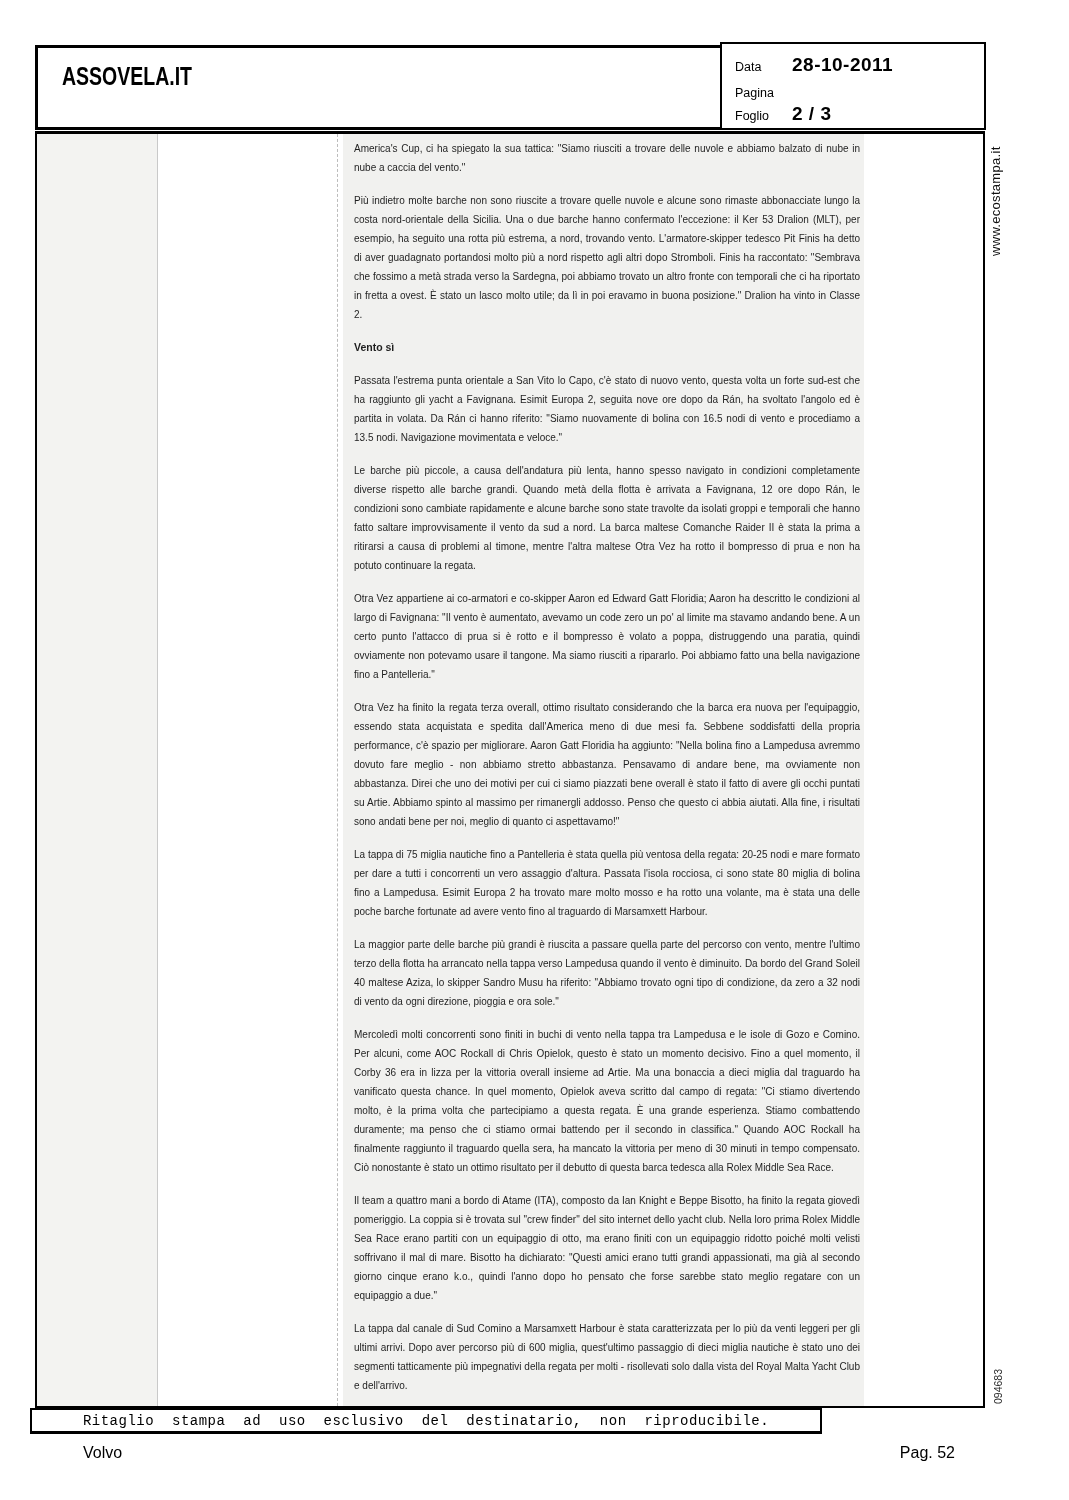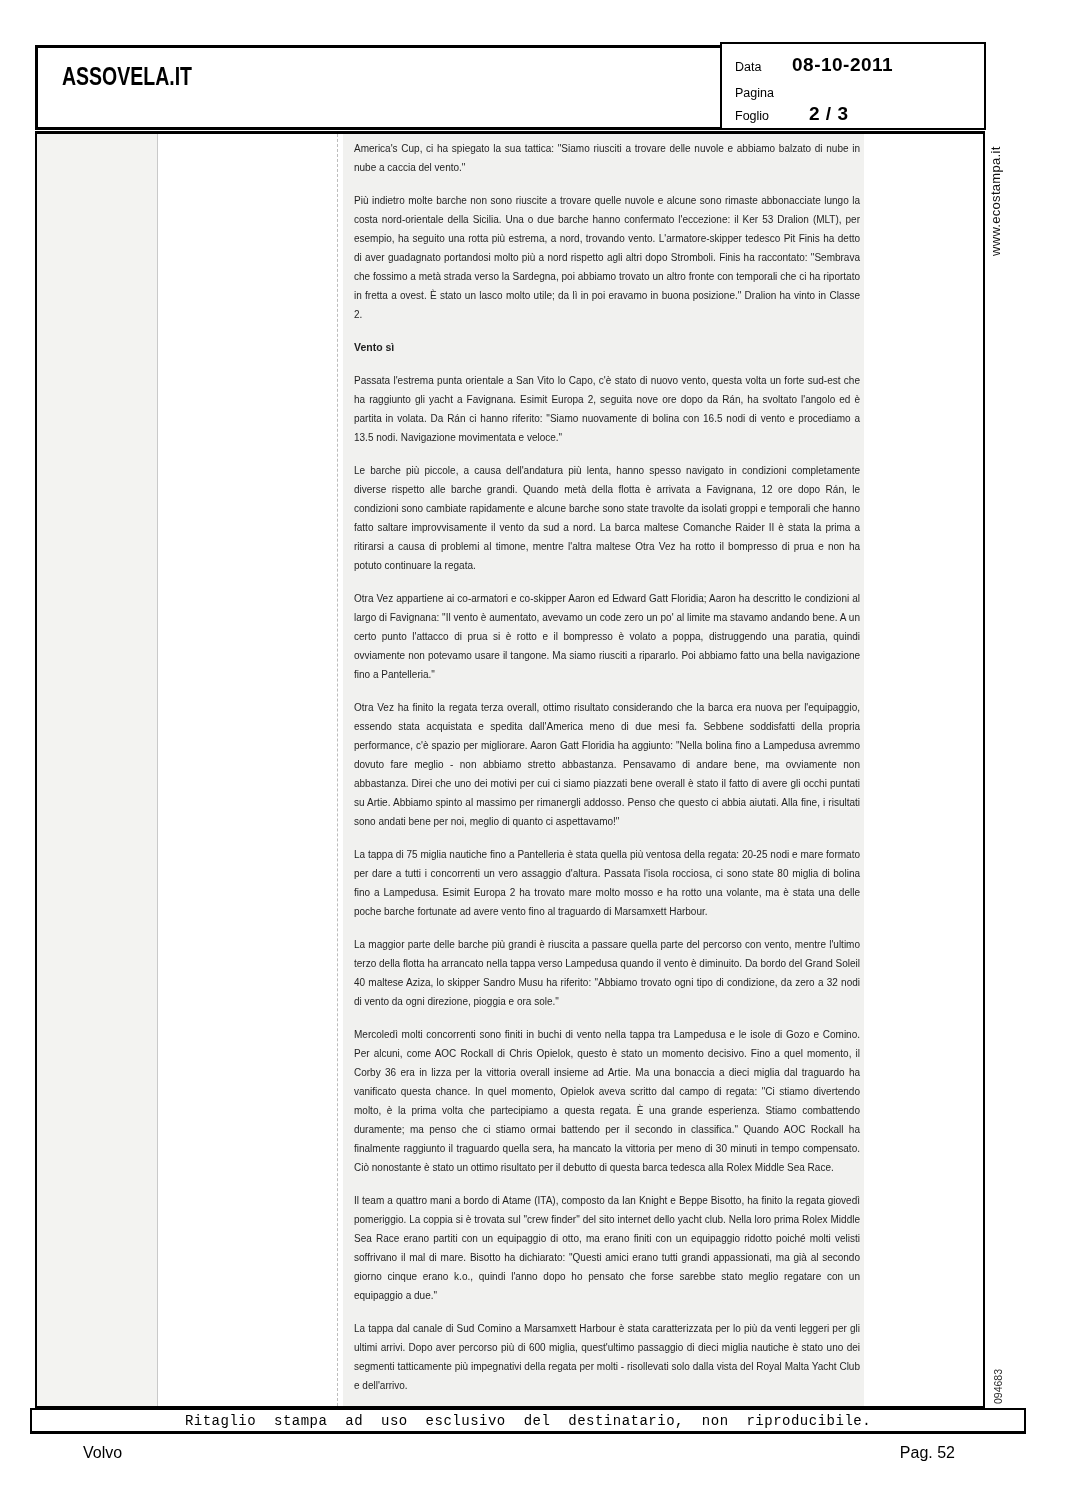--- a/index.html
+++ b/index.html
@@ -17,21 +17,21 @@
     display:inline-block;margin:14px 0 0 24px;font-size:25px;font-weight:700;
     letter-spacing:0px;transform:scaleX(.78);transform-origin:left center;color:#000;
   }
   .meta-box{
     position:absolute;left:720px;top:42px;width:266px;height:88px;
     border:2px solid #000;background:#fff;box-sizing:border-box;
   }
   .meta-row{position:absolute;left:13px;display:flex;align-items:baseline;}
   .meta-row.r1{top:9px;}
   .meta-row.r2{top:35px;}
-  .meta-row.r3{top:58px;gap:17px;}
+  .meta-row.r3{top:58px;}
   .meta-label{font-size:12.5px;color:#000;width:57px;display:inline-block;margin-top:7px;}
   .meta-value{font-size:19px;font-weight:700;color:#000;letter-spacing:.5px;}
   
   .content-box{
     position:absolute;left:35px;top:131px;width:950px;height:1277px;
     border:2px solid #000;border-top-width:3px;background:#fff;box-sizing:border-box;
     overflow:hidden;
   }
   .col-left{
     position:absolute;left:0;top:0;width:120px;height:100%;
@@ -47,21 +47,21 @@
     padding:5px 4px 0 11px;overflow:hidden;
   }
   .article p,.article div{
     font-size:10px;line-height:19px;text-align:justify;color:#1f1f1f;
     margin:0 0 14px 0;
   }
   .blk-h-bold{font-weight:700;font-size:10.5px !important;color:#111;}
   .blk-h-light{font-weight:400;letter-spacing:1.2px;color:#3c3c3c;font-size:10.5px !important;}
   
   .ritaglio-strip{
-    position:absolute;left:30px;top:1408px;width:996px;height:26px;
+    position:absolute;left:30px;top:1408px;width:792px;height:26px;
     border:2px solid #000;border-bottom-width:3px;background:#fff;box-sizing:border-box;
     display:flex;align-items:center;justify-content:center;
   }
   .ritaglio-text{
     font-family:"Liberation Mono","DejaVu Sans Mono",monospace;
     font-size:14px;color:#000;word-spacing:9px;letter-spacing:.5px;white-space:nowrap;
   }
   .brand-label{position:absolute;left:83px;top:1444px;font-size:16px;color:#000;}
   .page-number{position:absolute;right:114px;top:1444px;font-size:16px;color:#000;}
   
@@ -79,21 +79,21 @@
 </head>
 <body>
 
 <div class="source-box">
   <span class="source-title">ASSOVELA.IT</span>
 </div>
 
 <div class="meta-box">
   <div class="meta-row r1">
     <span class="meta-label">Data</span>
-    <span class="meta-value">08-10-2011</span>
+    <span class="meta-value">28-10-2011</span>
   </div>
   <div class="meta-row r2">
     <span class="meta-label">Pagina</span>
     <span class="meta-value"></span>
   </div>
   <div class="meta-row r3">
     <span class="meta-label">Foglio</span>
     <span class="meta-value">2 / 3</span>
   </div>
 </div>

